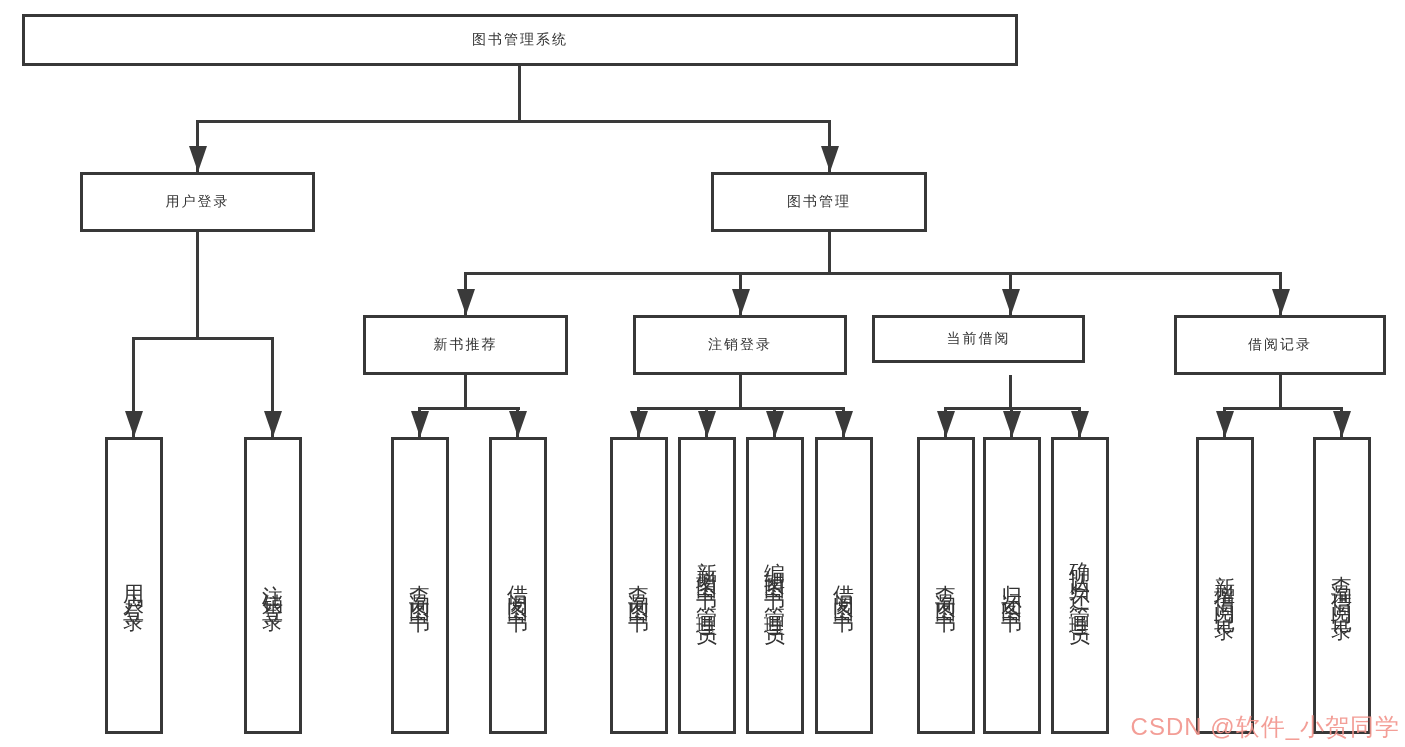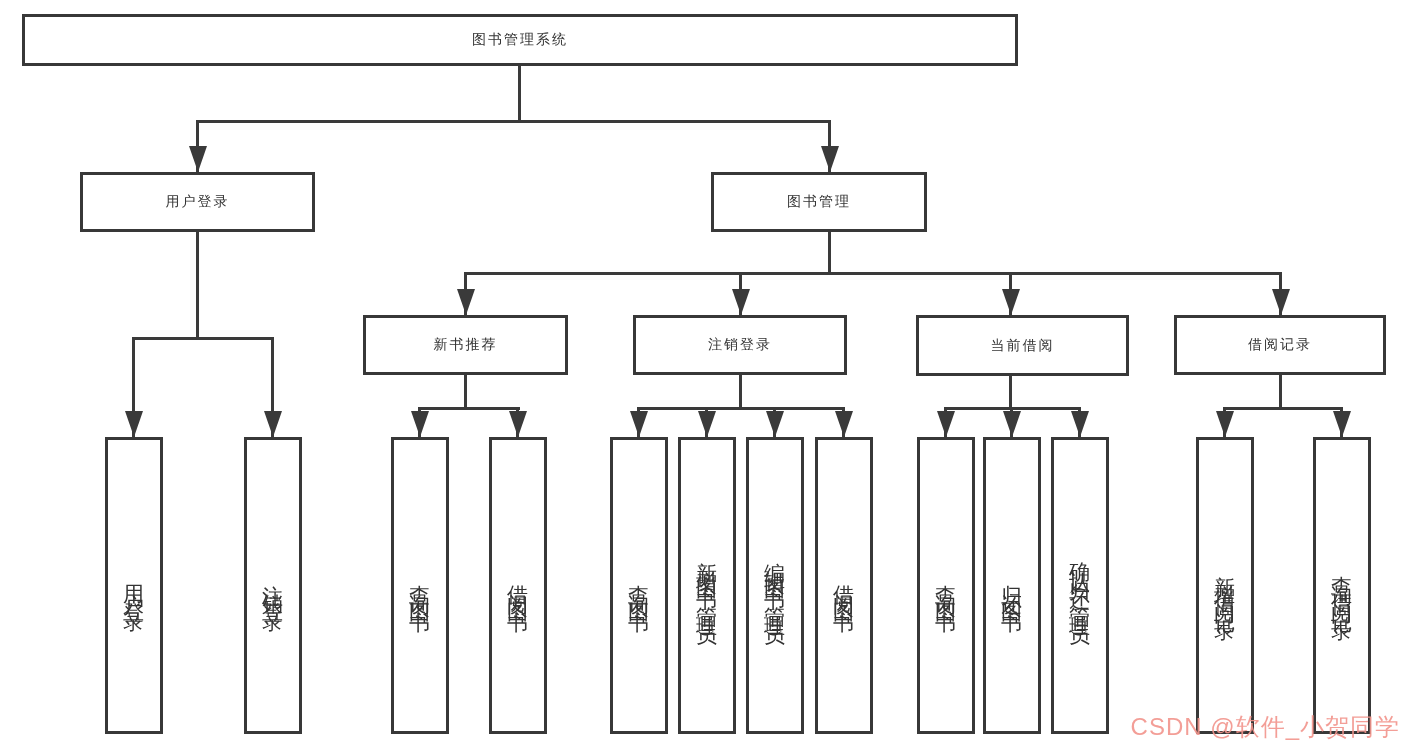--- a/index.html
+++ b/index.html
@@ -66,21 +66,21 @@
   <div class="box hbox" style="left:711px; top:172px; width:216px; height:60px;">
     <span>图书管理</span>
   </div>
 
   <div class="box hbox" style="left:363px; top:315px; width:205px; height:60px;">
     <span>新书推荐</span>
   </div>
   <div class="box hbox" style="left:633px; top:315px; width:214px; height:60px;">
     <span>注销登录</span>
   </div>
-  <div class="box hbox" style="left:916px; top:315px; width:213px; height:61px;">
+  <div class="box hbox" style="left:872px; top:315px; width:213px; height:48px;">
     <span>当前借阅</span>
   </div>
   <div class="box hbox" style="left:1174px; top:315px; width:212px; height:60px;">
     <span>借阅记录</span>
   </div>
 
   <div class="box" style="left:105px; top:437px; width:58px; height:297px;">
     <span class="vtext">用户登录</span>
   </div>
   <div class="box" style="left:244px; top:437px; width:58px; height:297px;">

